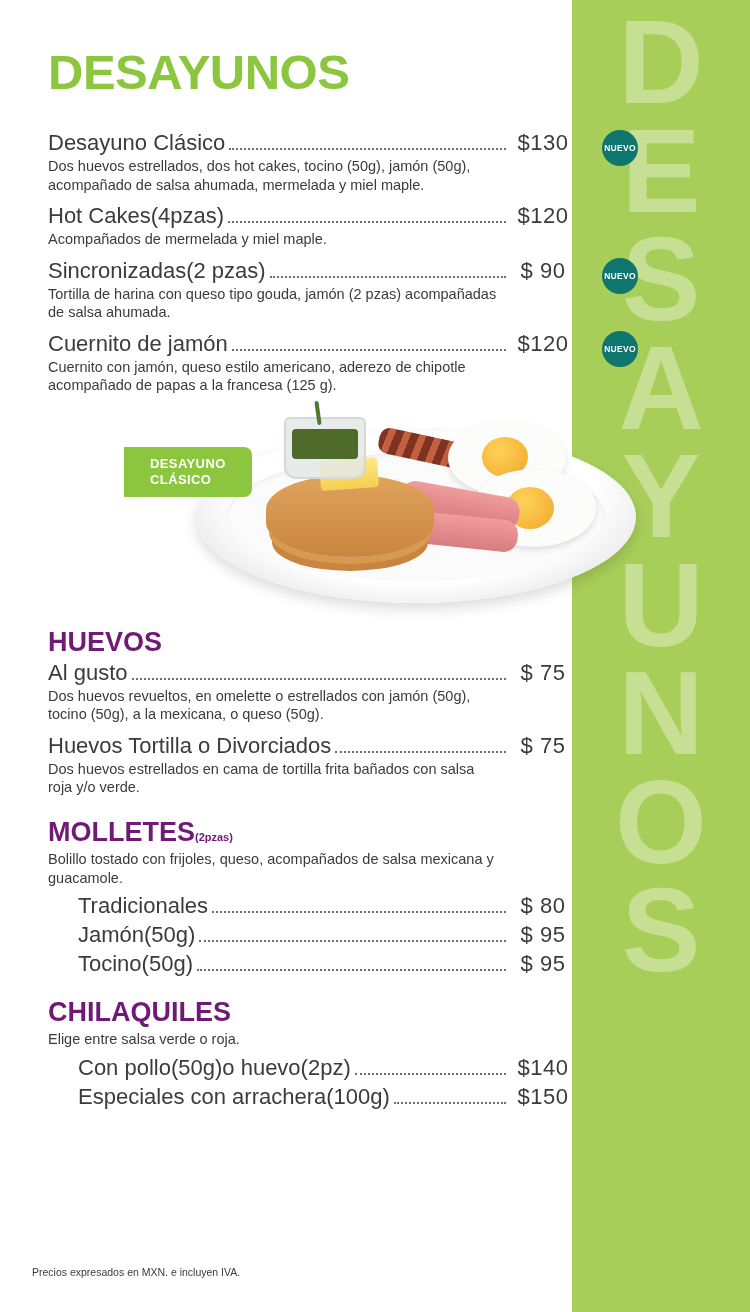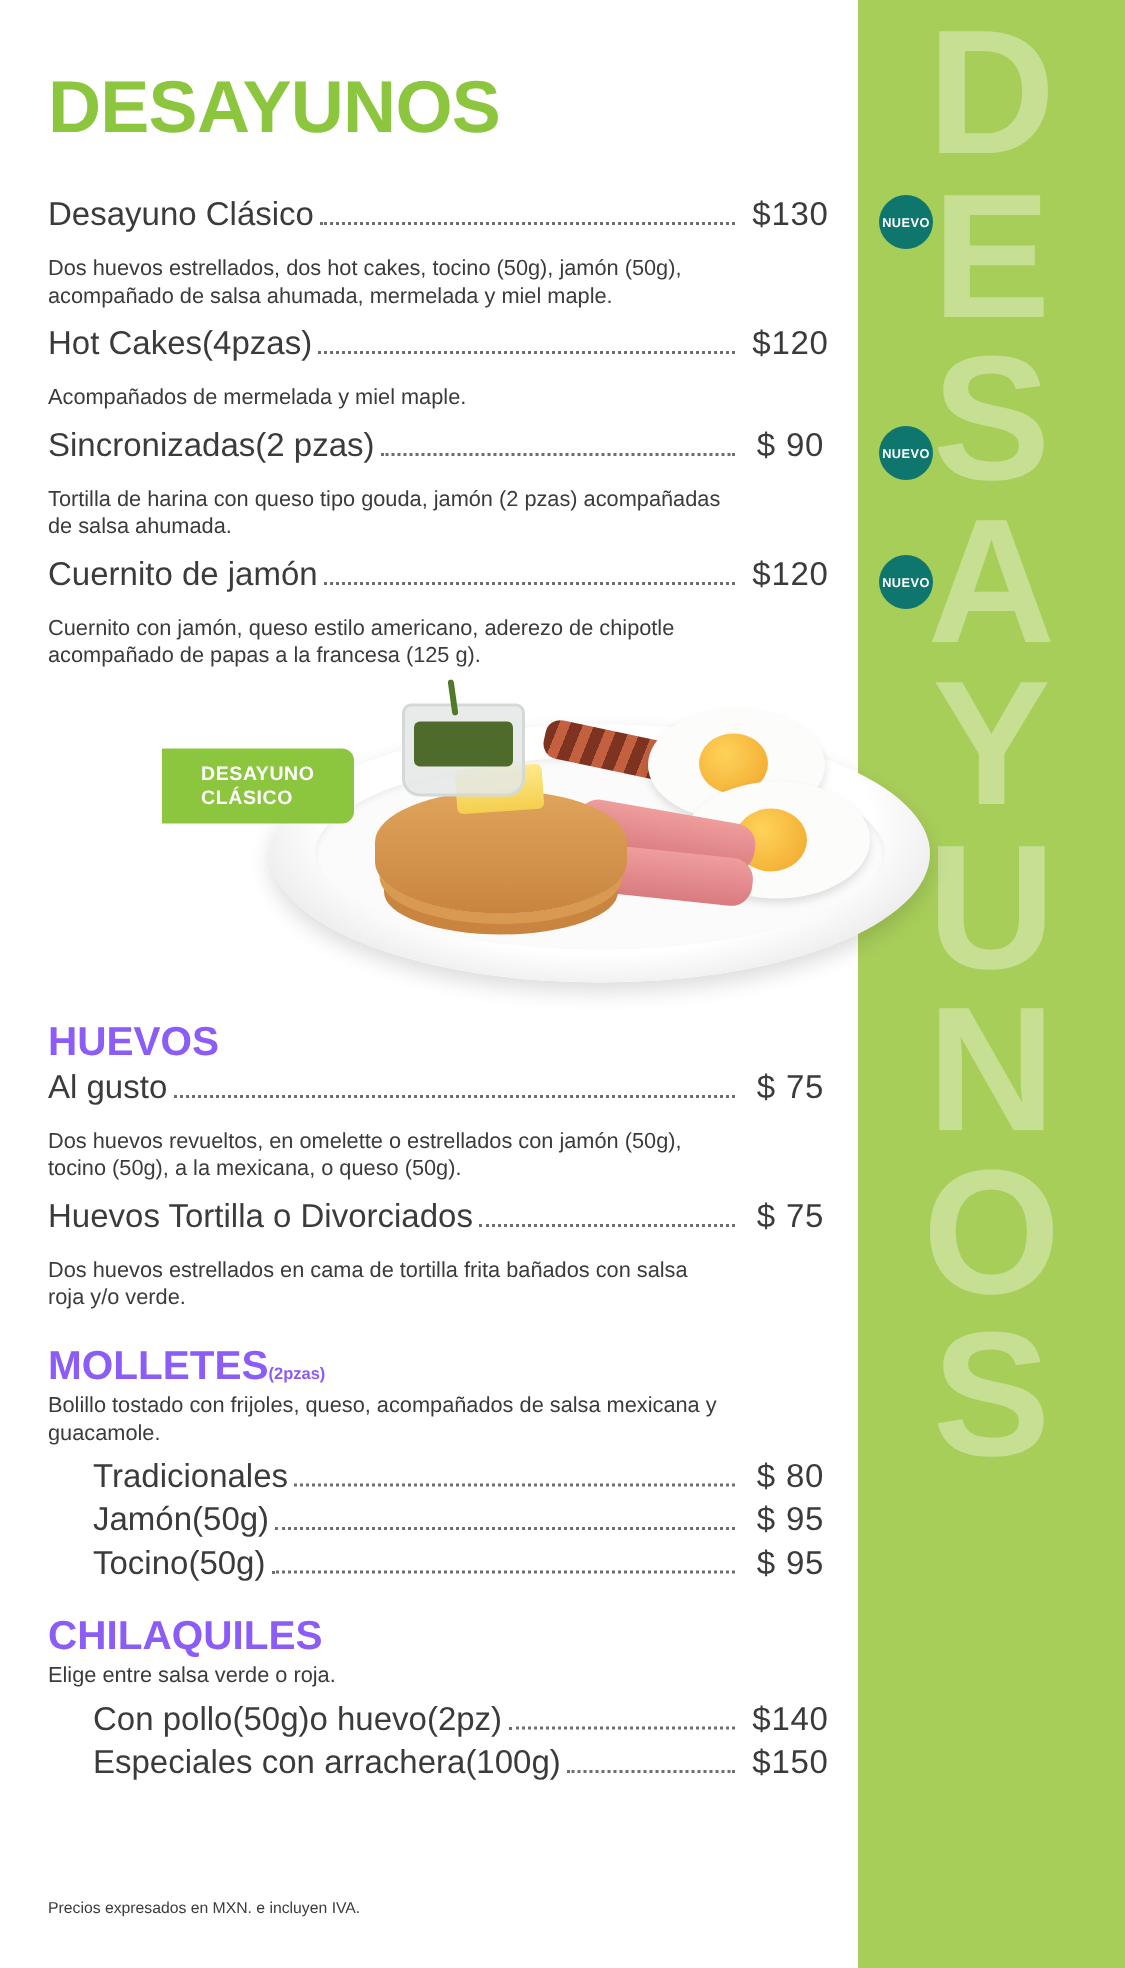--- a/index.html
+++ b/index.html
@@ -36,21 +36,21 @@
     font-size: 118px;
     line-height: 0.92;
     letter-spacing: 0px;
     user-select: none;
   }
   .band-letters span { display: block; text-align: center; }
 
   
   .content {
     position: absolute;
-    top: 0; left: 0;
+    top: 0; left: 16px;
     width: 572px; height: 1052px;
     padding: 34px 12px 0 32px;
   }
   .title-main {
     color: #8cc63f;
     font-size: 49px;
     font-weight: bold;
     letter-spacing: -0.5px;
     margin-top: 10px;
     margin-bottom: 30px;
@@ -80,21 +80,21 @@
     color: #3b3b3b;
     width: 66px;
     text-align: center;
     flex: none;
     letter-spacing: 0.5px;
   }
   .desc {
     font-size: 14.5px;
     color: #3b3b3b;
     line-height: 1.28;
-    margin-top: 14px;
+    margin-top: 1px;
     max-width: 452px;
   }
 
   .badge-nuevo {
     position: absolute;
     right: -62px;
     width: 36px; height: 36px;
     border-radius: 50%;
     background: #0f766e;
     color: #ffffff;
@@ -103,21 +103,21 @@
     display: flex;
     align-items: center;
     justify-content: center;
     letter-spacing: 0.3px;
   }
 
   
   .section-head {
     font-size: 27px;
     font-weight: bold;
-    color: #8b5cf6;
+    color: #701a75;
     margin-top: 20px;
     margin-bottom: 2px;
   }
   .section-head .sm { font-size: 11px; font-weight: bold; }
   .section-sub {
     font-size: 14.5px;
     color: #3b3b3b;
     line-height: 1.28;
     margin-bottom: 6px;
     max-width: 452px;

